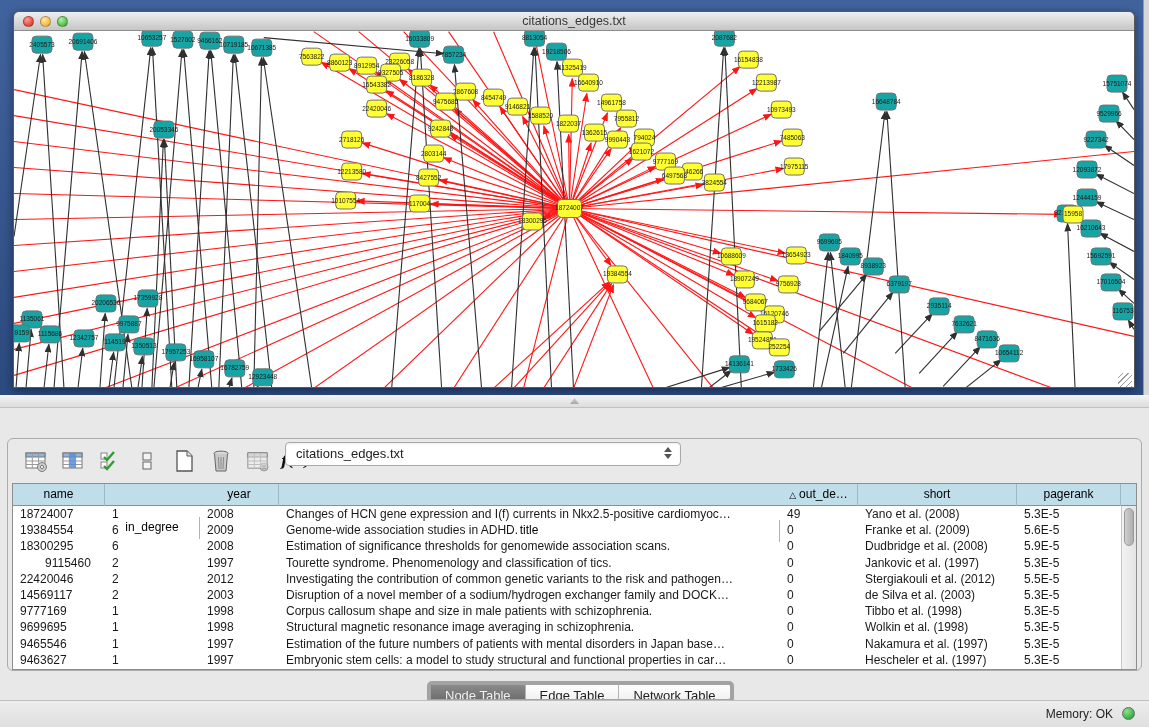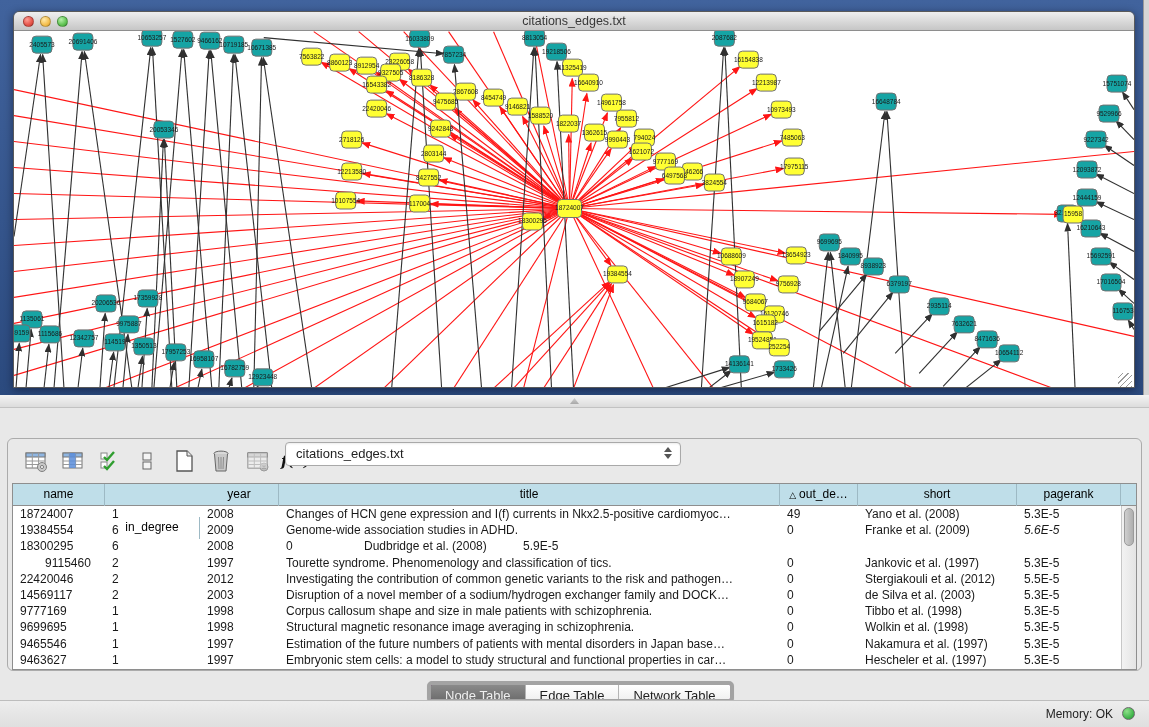--- a/index.html
+++ b/index.html
@@ -738,21 +738,21 @@
             <i class="up"></i>
             <i class="dn"></i>
           </span>
       </div>
 
       <div class="tbl">
         <div class="thead" id="thead">
             <div class="th" style="width: 92px;"><span>name</span></div>
             <div class="th" style="width: 95px; margin-top: 33px;"><span>in_degree</span></div>
             <div class="th" style="width: 79px;"><span>year</span></div>
-            <div class="th" style="width: 501px;"><span>title</span></div>
+            <div class="th" style="width: 501px; margin-top: 36px;"><span>title</span></div>
             <div class="th" style="width: 78px;"><span class="sort">△</span><span>out_de…</span></div>
             <div class="th" style="width: 159px;"><span>short</span></div>
             <div class="th" style="width: 104px;"><span>pagerank</span></div>
           </div>
         <div class="tbody" id="tbody">
             <div class="tr">
               <div class="td" style="width: 92px;">18724007</div>
               <div class="td" style="width: 95px;">1</div>
               <div class="td" style="width: 79px;">2008</div>
               <div class="td" style="width: 501px;">Changes of HCN gene expression and I(f) currents in Nkx2.5-positive cardiomyoc…</div>
@@ -760,26 +760,27 @@
               <div class="td" style="width: 159px;">Yano et al. (2008)</div>
               <div class="td" style="width: 104px;">5.3E-5</div>
             </div>
             <div class="tr">
               <div class="td" style="width: 92px;">19384554</div>
               <div class="td" style="width: 95px;">6</div>
               <div class="td" style="width: 79px;">2009</div>
               <div class="td" style="width: 501px;">Genome-wide association studies in ADHD.</div>
               <div class="td" style="width: 78px;">0</div>
               <div class="td" style="width: 159px;">Franke et al. (2009)</div>
-              <div class="td" style="width: 104px; font-style: italic;">5.6E-5</div>
+              <div class="td" style="width: 104px;">5.6E-5</div>
             </div>
             <div class="tr">
               <div class="td" style="width: 92px;">18300295</div>
               <div class="td" style="width: 95px;">6</div>
               <div class="td" style="width: 79px;">2008</div>
+              <div class="td" style="width: 501px;">Estimation of significance thresholds for genomewide association scans.</div>
               <div class="td" style="width: 78px;">0</div>
               <div class="td" style="width: 159px;">Dudbridge et al. (2008)</div>
               <div class="td" style="width: 104px;">5.9E-5</div>
             </div>
             <div class="tr">
               <div class="td" style="width: 92px; padding-left: 32px;">9115460</div>
               <div class="td" style="width: 95px;">2</div>
               <div class="td" style="width: 79px;">1997</div>
               <div class="td" style="width: 501px;">Tourette syndrome. Phenomenology and classification of tics.</div>
               <div class="td" style="width: 78px;">0</div>

